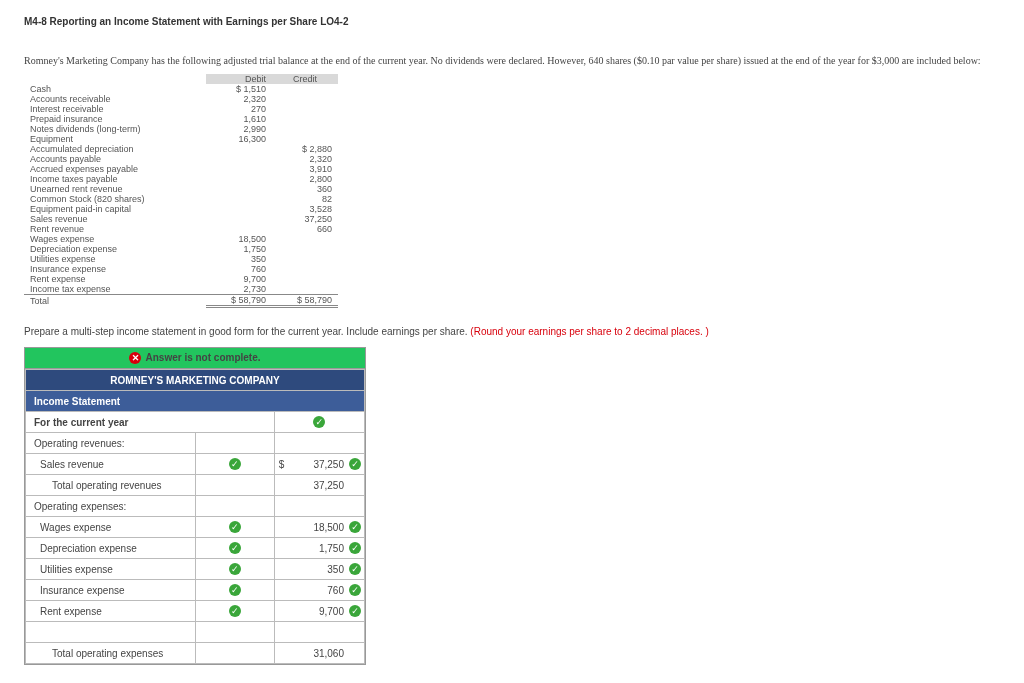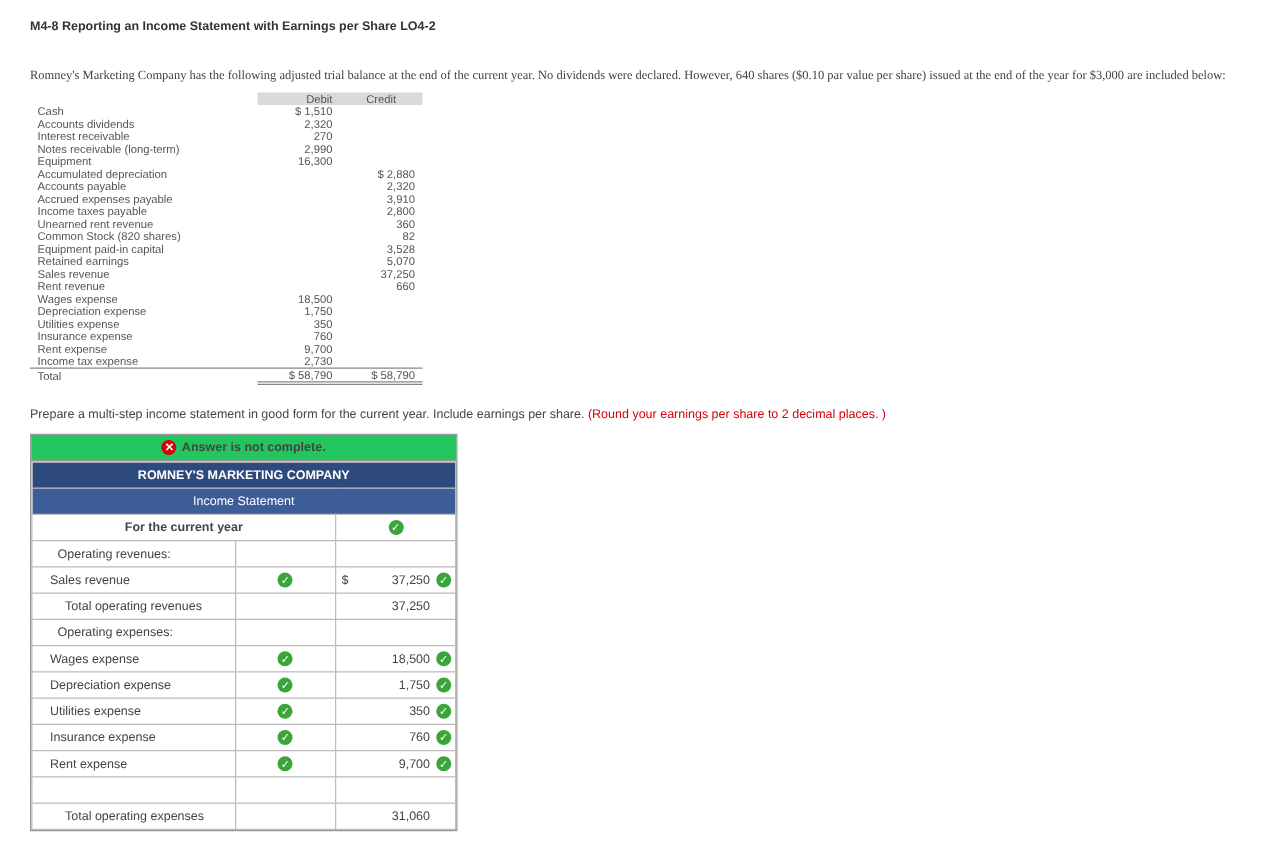--- a/index.html
+++ b/index.html
@@ -39,25 +39,25 @@
     padding: 4px 0;
     font-weight: bold;
     border-bottom: 1px solid #999;
   }
   .ans-head .xicon {
     display:inline-block; width:12px; height:12px; border-radius:50%;
     background:#d8000c; color:#fff; font-size:9px; line-height:12px; text-align:center;
     margin-right:4px;
   }
   .title-cell { background:#2e4a7d; color:#fff; text-align:center; font-weight:bold; padding:2px 0;}
-  .subtitle-cell { background:#3d5d99; color:#fff; text-align:center; font-weight:normal; padding:2px 0;}
-  .cur-year { text-align:center; font-weight:bold; padding:2px 0; }
+  .subtitle-cell { background:#3d5d99; color:#fff; text-align:left; font-weight:bold; padding:2px 0;}
+  .cur-year { text-align:left; font-weight:bold; padding:2px 0; }
 
   .is { width:100%; border-collapse: collapse; }
-  .is td { border: 1px solid #bbb; padding: 2px 20px; height:16px; }
+  .is td { border: 1px solid #bbb; padding: 2px 8px; height:16px; }
   .is td.lbl { width: 190px; }
   .is td.amt { width: 80px; text-align:right; position:relative; padding-right:20px;}
   .is td.chk { width: 20px; text-align:center; padding:0;}
   .is .section-lbl { font-weight: normal; }
   .is .indent { padding-left: 14px; }
   .is .indent2 { padding-left: 26px; margin-top: 20px; }
   .chkmark {
     display:inline-block; width:12px; height:12px; border-radius:50%;
     background:#3aa63a; color:#fff; font-size:9px; line-height:12px; text-align:center;
   }
@@ -82,31 +82,36 @@
     <th class="ccol">Credit</th>
   </tr>
   </tbody>
     <tbody id="tb-body">
       <tr>
         <td class="label">Cash</td>
         <td class="num">$   1,510</td>
         <td class="num"></td>
       </tr>
       <tr>
-        <td class="label">Accounts dividends</td>
+        <td class="label">Accounts receivable</td>
         <td class="num">2,320</td>
         <td class="num"></td>
       </tr>
       <tr>
         <td class="label">Interest receivable</td>
         <td class="num">270</td>
         <td class="num"></td>
       </tr>
       <tr>
-        <td class="label">Notes receivable (long-term)</td>
+        <td class="label">Prepaid insurance</td>
+        <td class="num">1,610</td>
+        <td class="num"></td>
+      </tr>
+      <tr>
+        <td class="label">Notes dividends (long-term)</td>
         <td class="num">2,990</td>
         <td class="num"></td>
       </tr>
       <tr>
         <td class="label">Equipment</td>
         <td class="num">16,300</td>
         <td class="num"></td>
       </tr>
       <tr>
         <td class="label">Accumulated depreciation</td>
@@ -135,25 +140,20 @@
       </tr>
       <tr>
         <td class="label">Common Stock (820 shares)</td>
         <td class="num"></td>
         <td class="num">82</td>
       </tr>
       <tr>
         <td class="label">Equipment paid-in capital</td>
         <td class="num"></td>
         <td class="num">3,528</td>
-      </tr>
-      <tr>
-        <td class="label">Retained earnings</td>
-        <td class="num"></td>
-        <td class="num">5,070</td>
       </tr>
       <tr>
         <td class="label">Sales revenue</td>
         <td class="num"></td>
         <td class="num">37,250</td>
       </tr>
       <tr>
         <td class="label">Rent revenue</td>
         <td class="num"></td>
         <td class="num">660</td>

